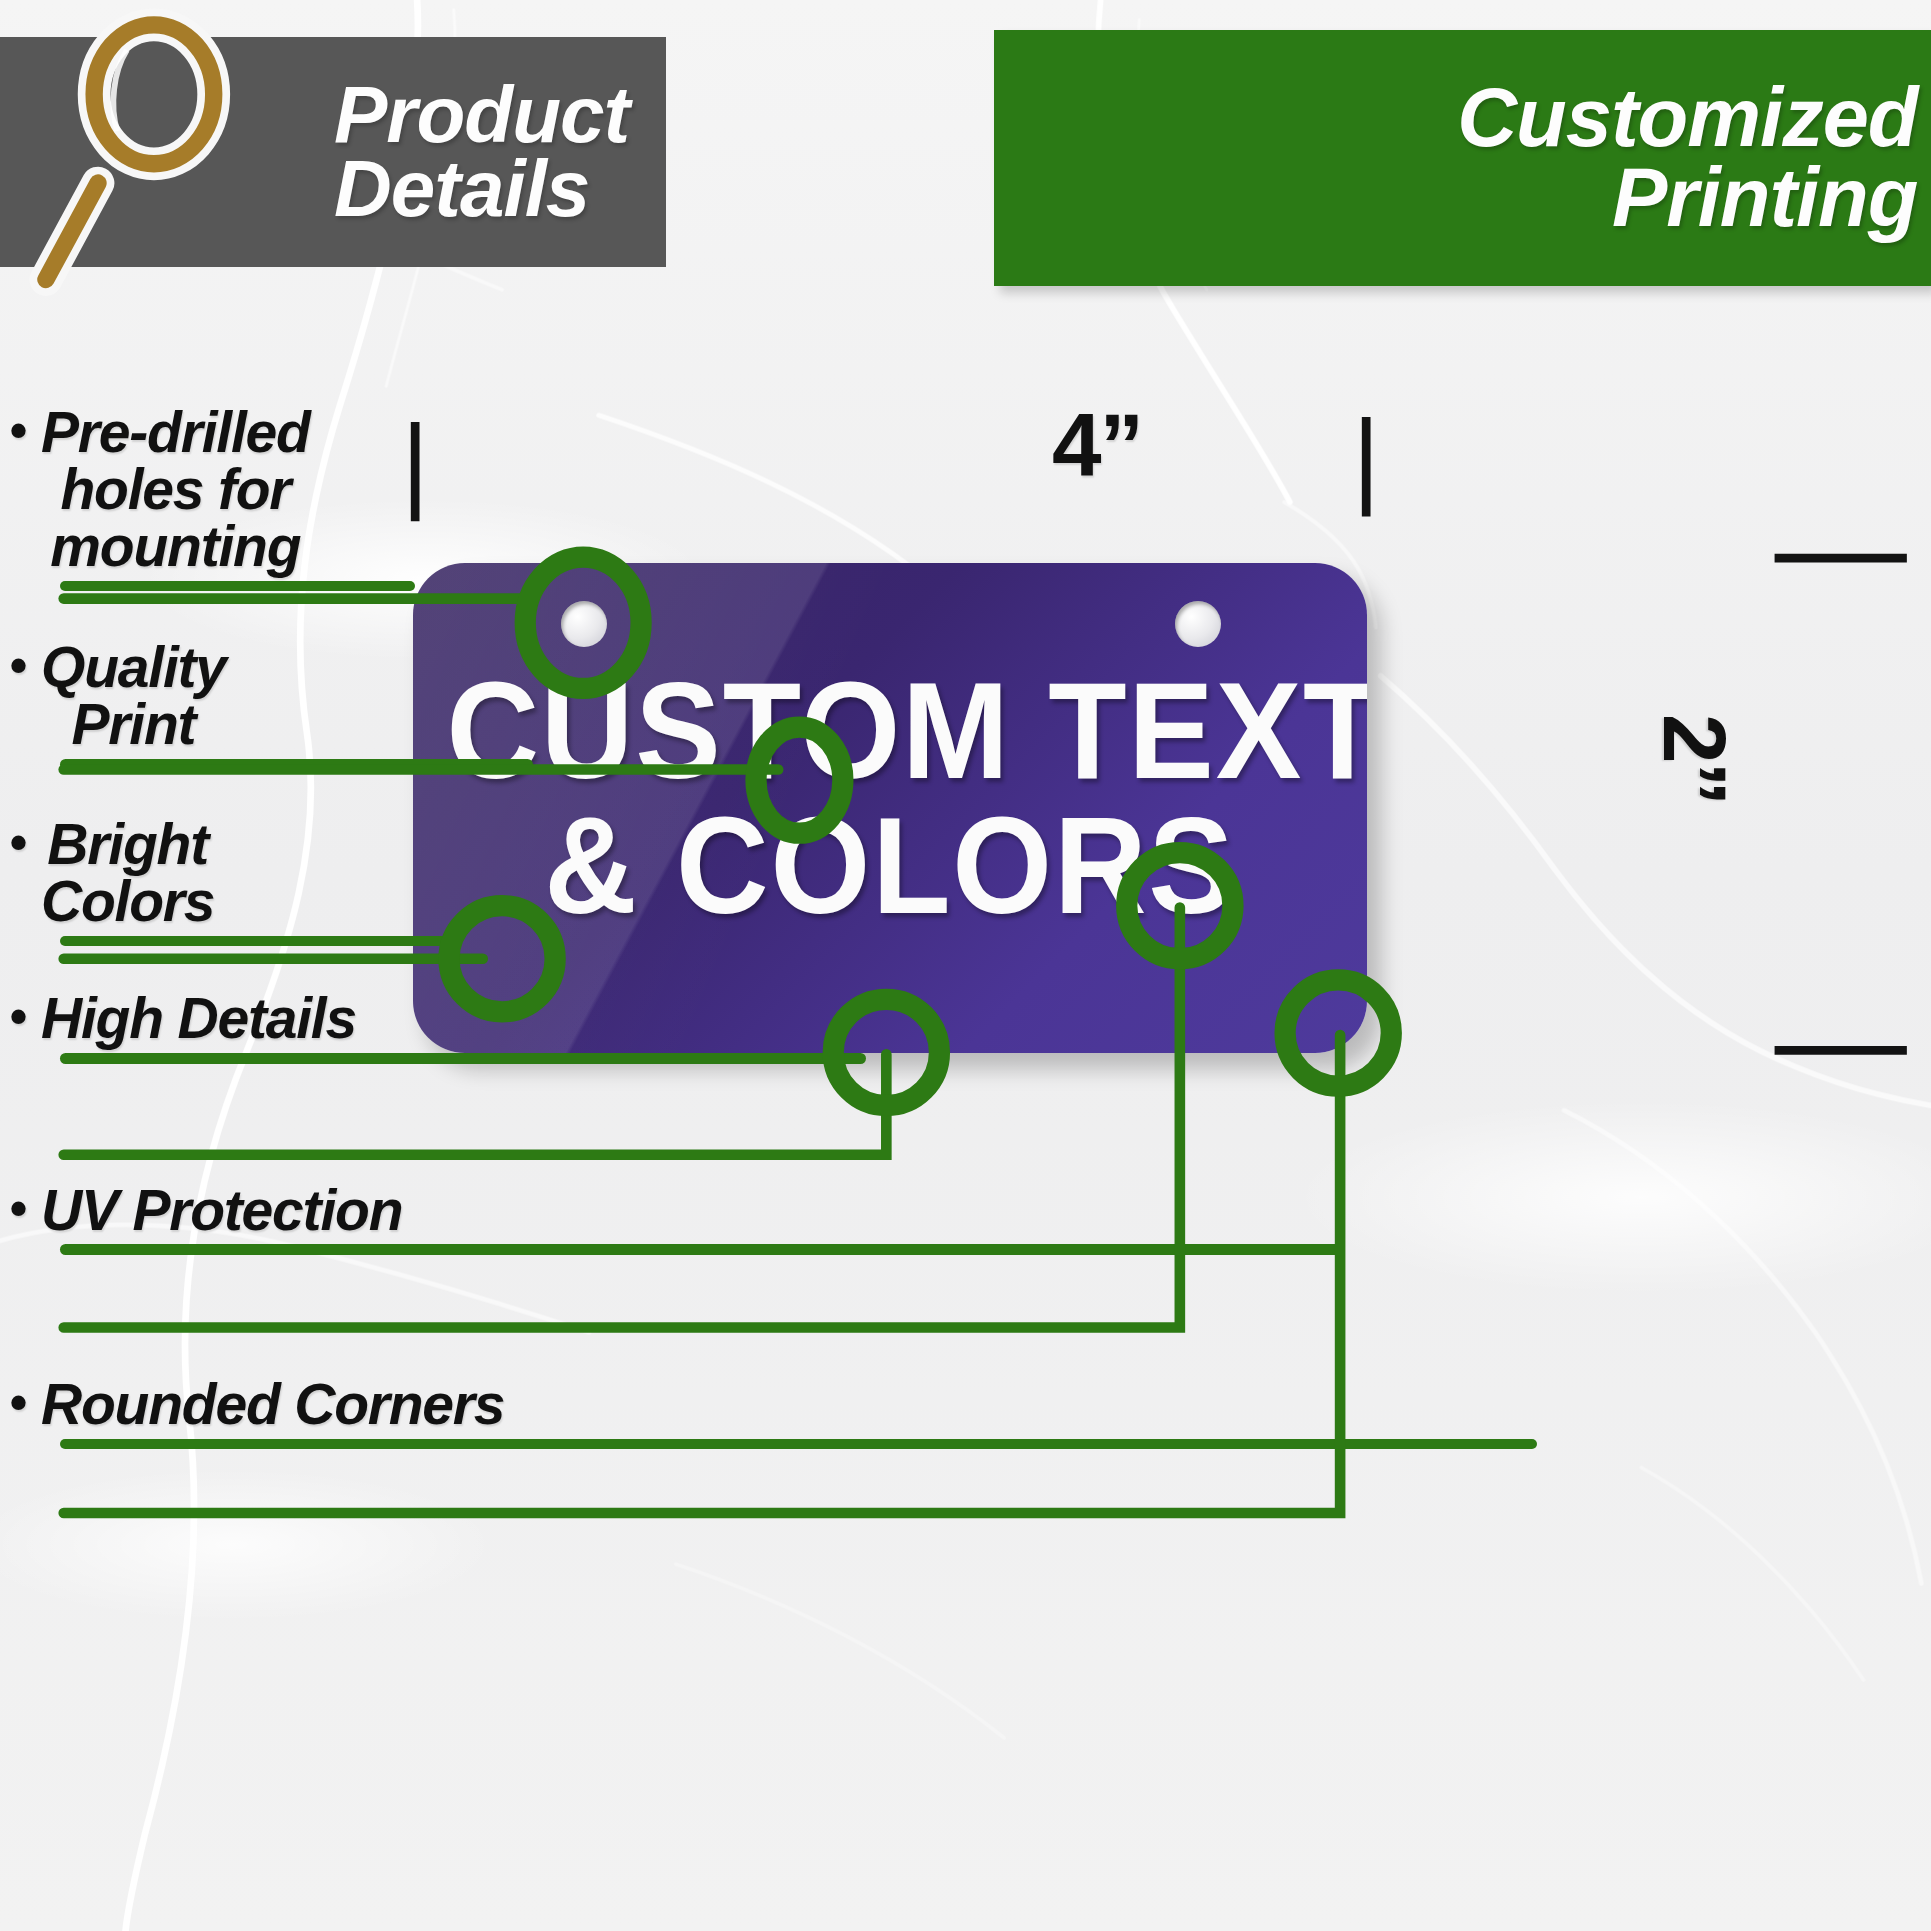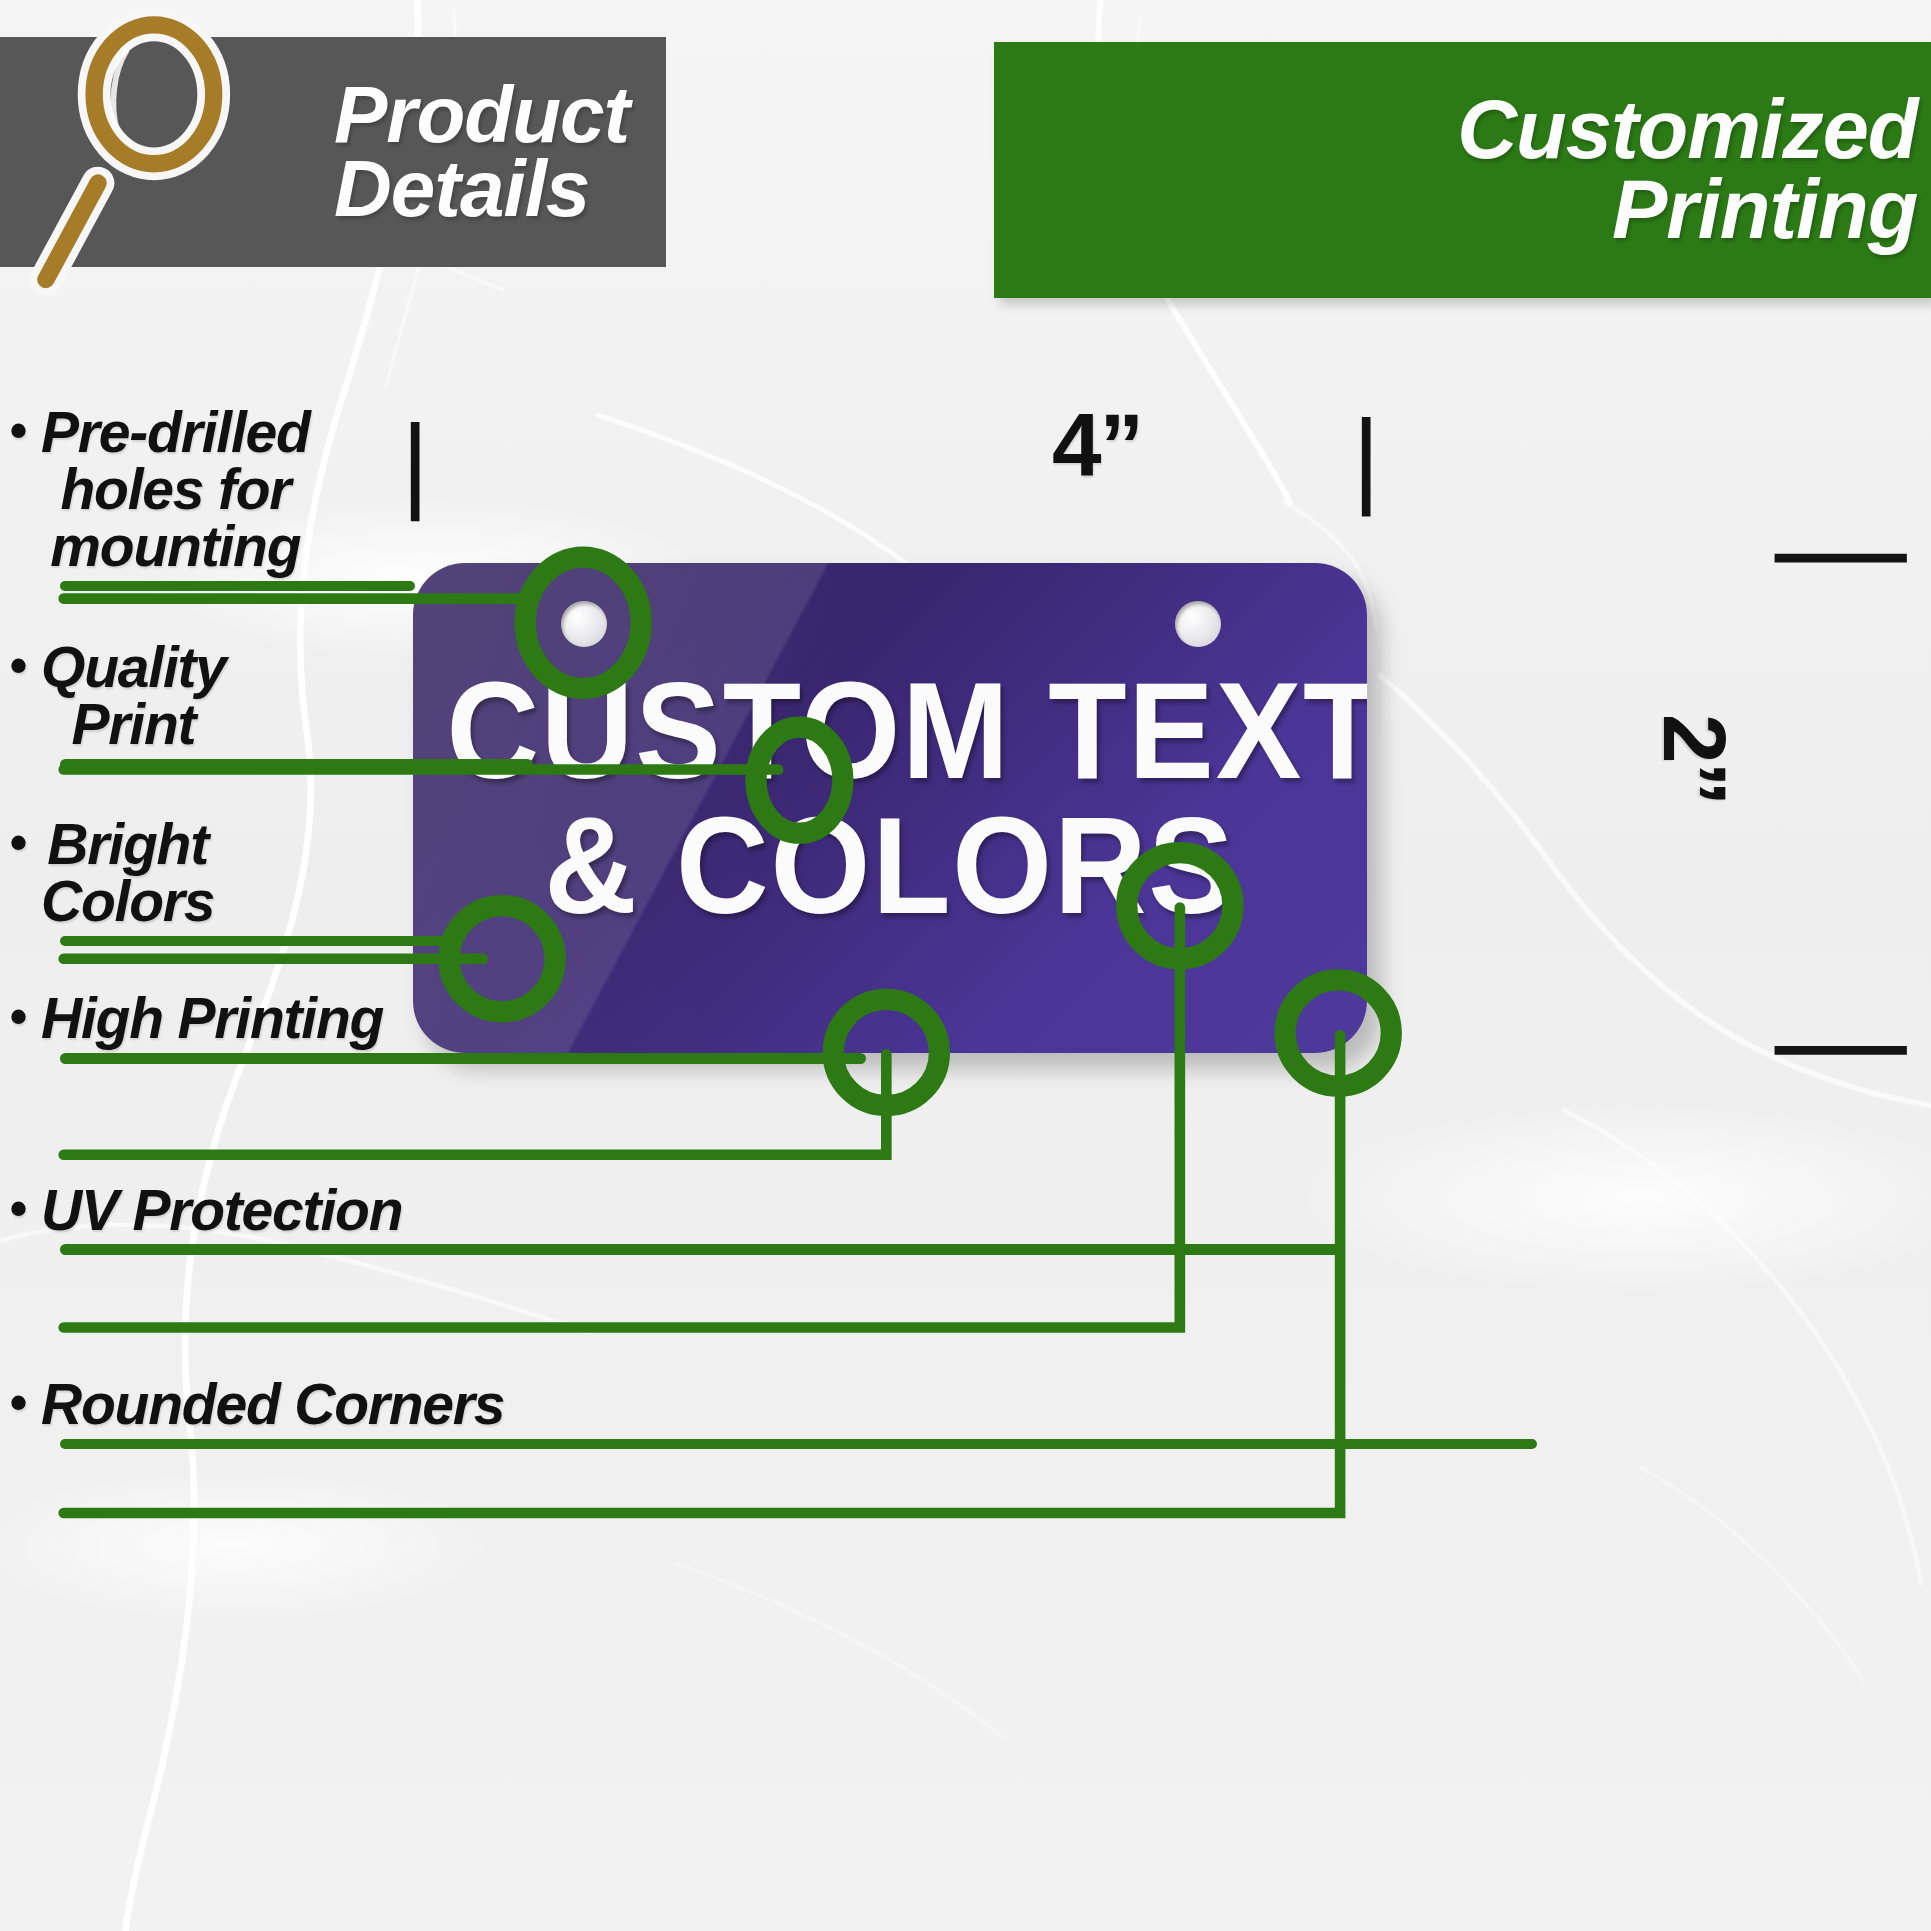--- a/index.html
+++ b/index.html
@@ -41,21 +41,21 @@
     line-height: 0.93;
     letter-spacing: -1px;
     text-shadow: 1.9px 2.9px 3.9px rgba(0,0,0,.22);
   }
   #product-banner .ptitle .l2 { display:block; }
 
   #magnifier { position: absolute; left: 17.4px; top: -9.7px; z-index: 7; }
 
   
   #print-banner {
-    position: absolute; right: 0; top: 42px;
+    position: absolute; right: 0; top: 30px;
     width: 937px; height: 256px;
     background: #2b7a15;
     box-shadow: 5.8px 6.8px 9.7px rgba(0,0,0,.18);
     z-index: 6;
     display: flex; align-items: center; justify-content: flex-end;
     padding-right: 13.5px;
   }
   #print-banner .ctitle {
     color: #fdfdfd;
     font-style: italic; font-weight: bold;
@@ -233,21 +233,21 @@
         <i>Colors</i>
       </span>
     </div>
     <div class="rule" style="width:396px;margin-left:60px"></div>
   </div>
 
   <div class="feature" style="margin-top:44px">
     <div class="ftext">
       <span class="dot">•</span>
       <span class="lines">
-        <i>High Printing</i>
+        <i>High Details</i>
       </span>
     </div>
     <div class="rule" style="width:806px;margin-left:60px"></div>
   </div>
 
   <div class="feature" style="margin-top:118px">
     <div class="ftext">
       <span class="dot">•</span>
       <span class="lines">
         <i>UV Protection</i>

